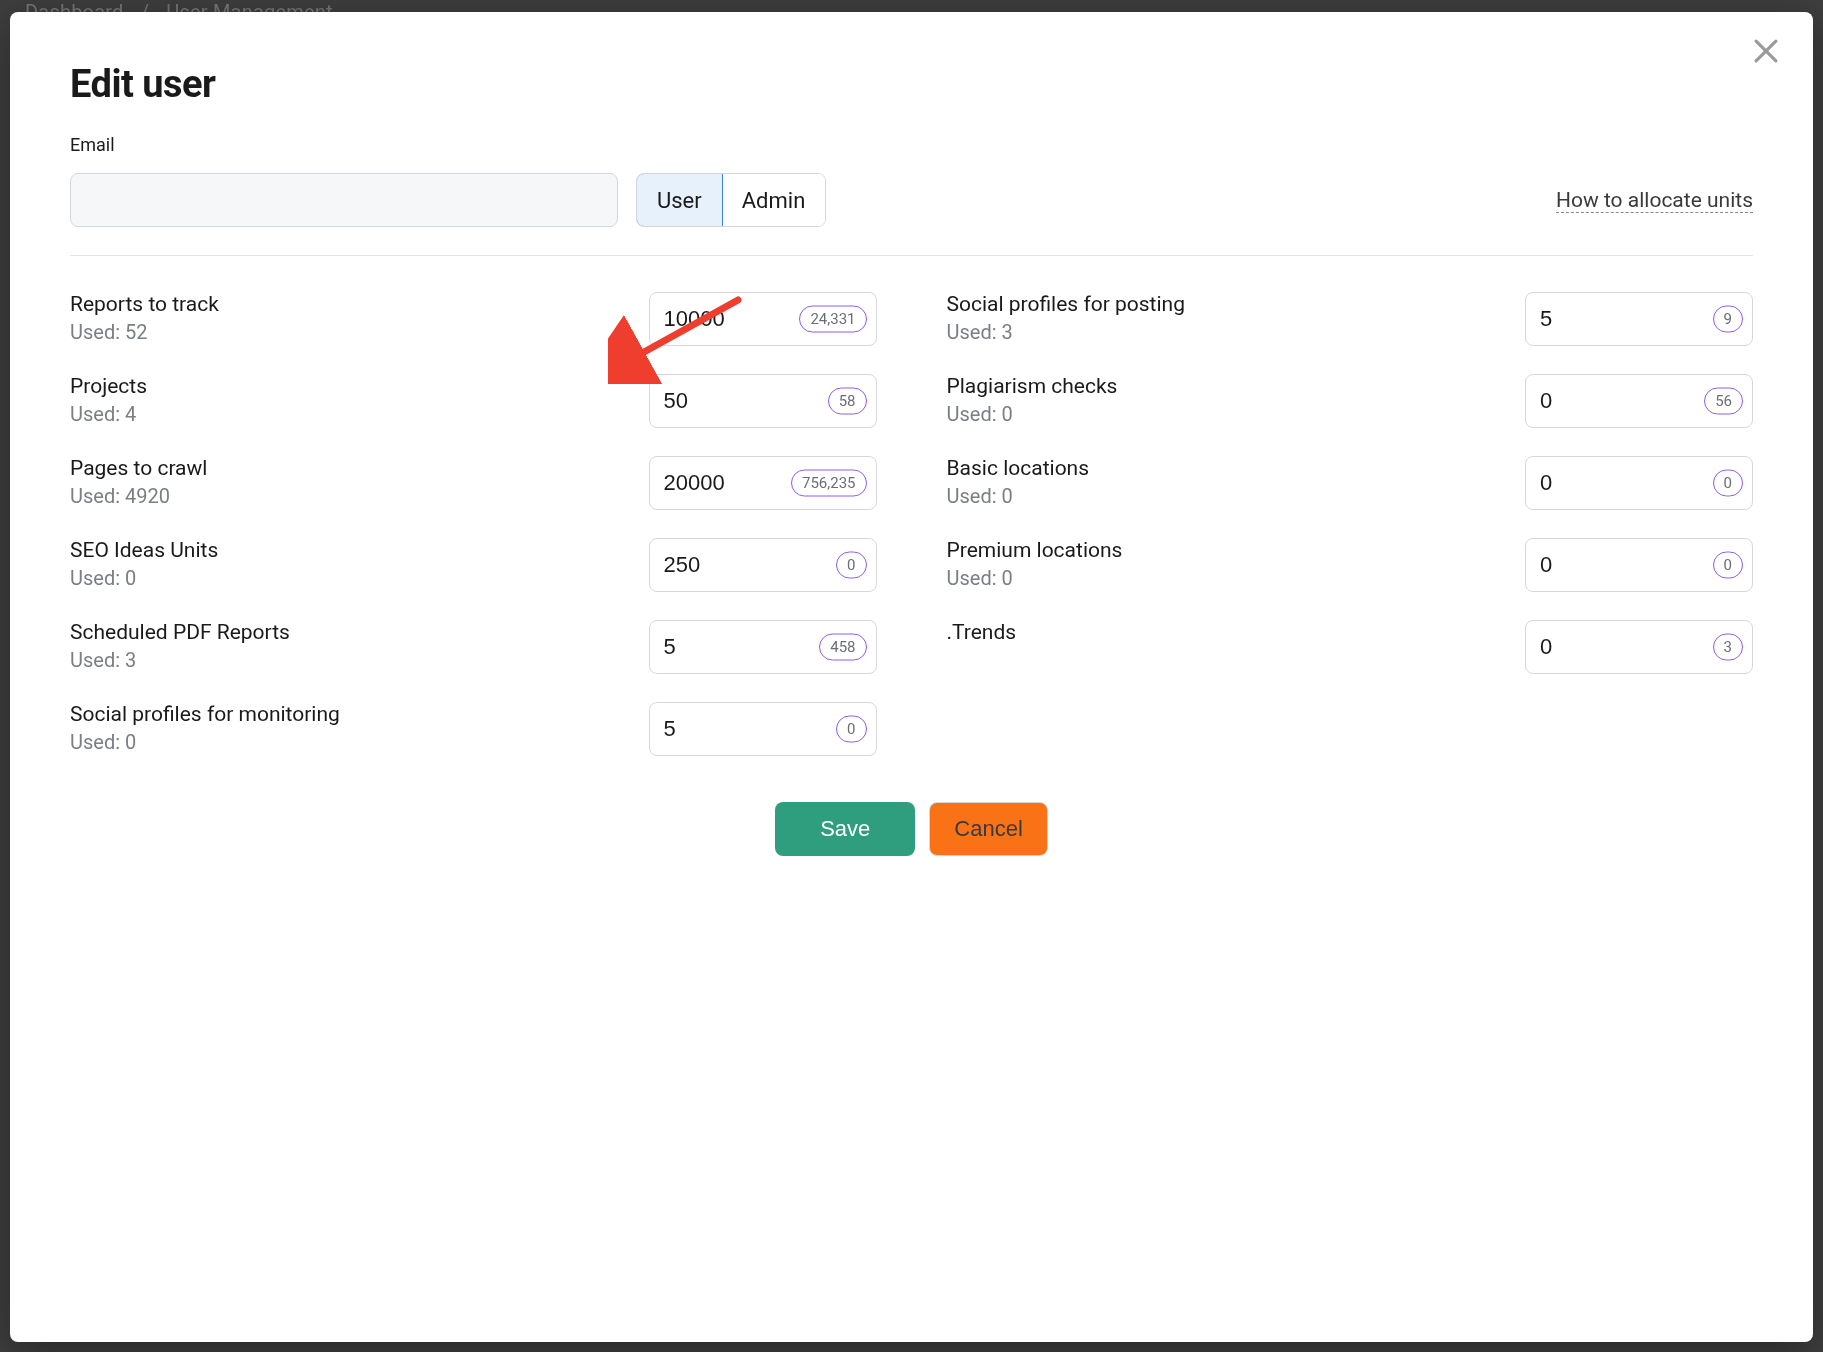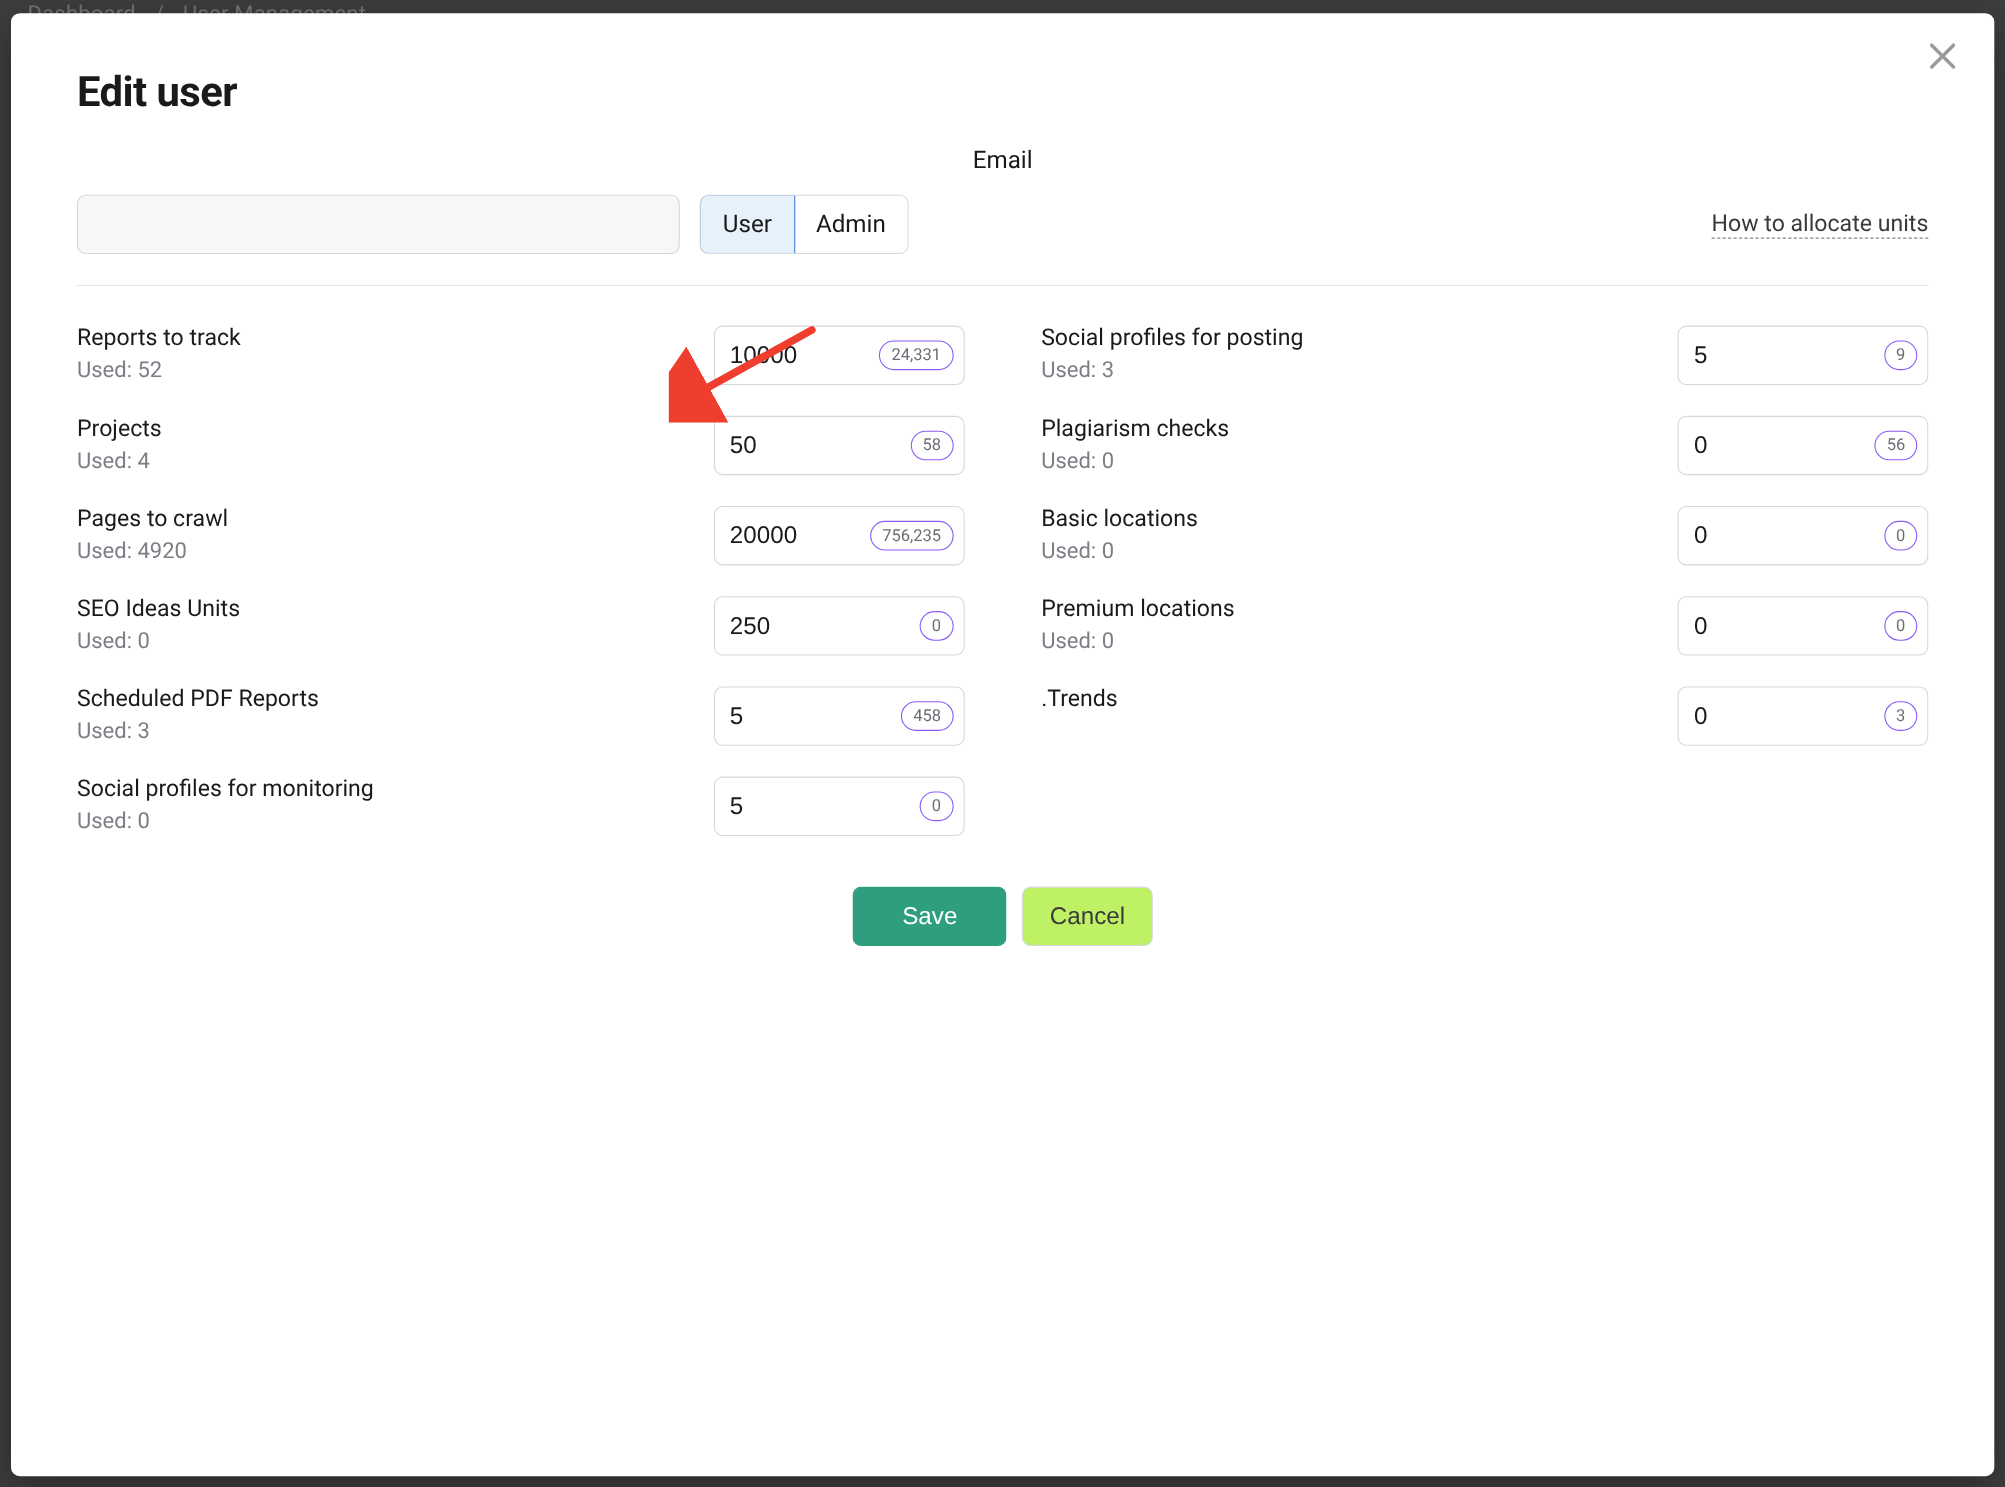--- a/index.html
+++ b/index.html
@@ -48,24 +48,23 @@
       color: #9a9a9a;
     }
     .close-x svg { width: 100%; height: 100%; }
     .modal-title {
       font-size: 38px;
       font-weight: 700;
       letter-spacing: -0.5px;
       margin-bottom: 28px;
     }
     .email-label {
-      font-size: 22px;
+      font-size: 18px;
       color: #1a1a1a;
       margin-bottom: 18px;
-      text-align: center;
     }
     .top-row {
       display: flex;
       align-items: center;
       gap: 18px;
       margin-bottom: 28px;
     }
     .email-input {
       width: 548px;
       height: 54px;
@@ -182,21 +181,21 @@
       font-size: 22px;
       cursor: pointer;
       border: 1px solid transparent;
     }
     .btn-primary {
       background: #2f9e7f;
       color: #fff;
       font-weight: 500;
     }
     .btn-secondary {
-      background: #bef264;
+      background: #f97316;
       color: #3a3a3a;
       border-color: #d4d8dc;
       padding: 0 24px;
     }
     .arrow-annot {
       position: absolute;
       top: 282px;
       left: 598px;
       pointer-events: none;
     }

